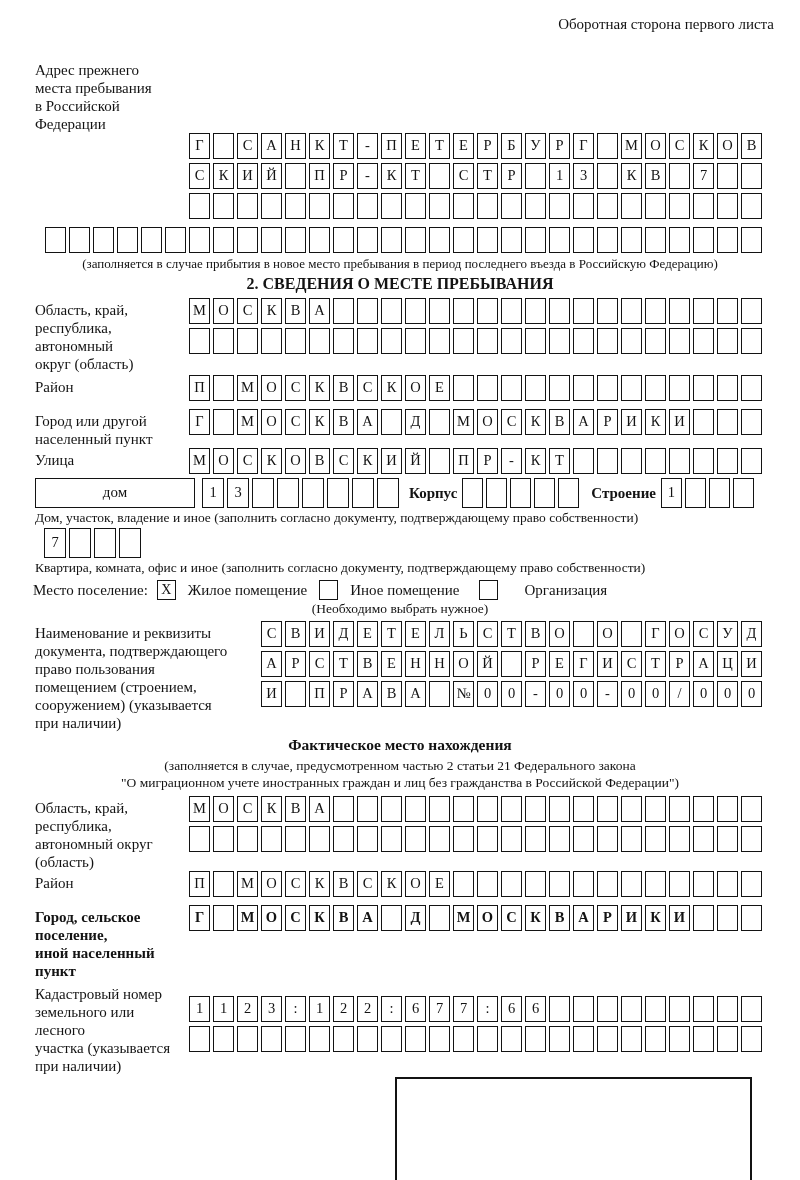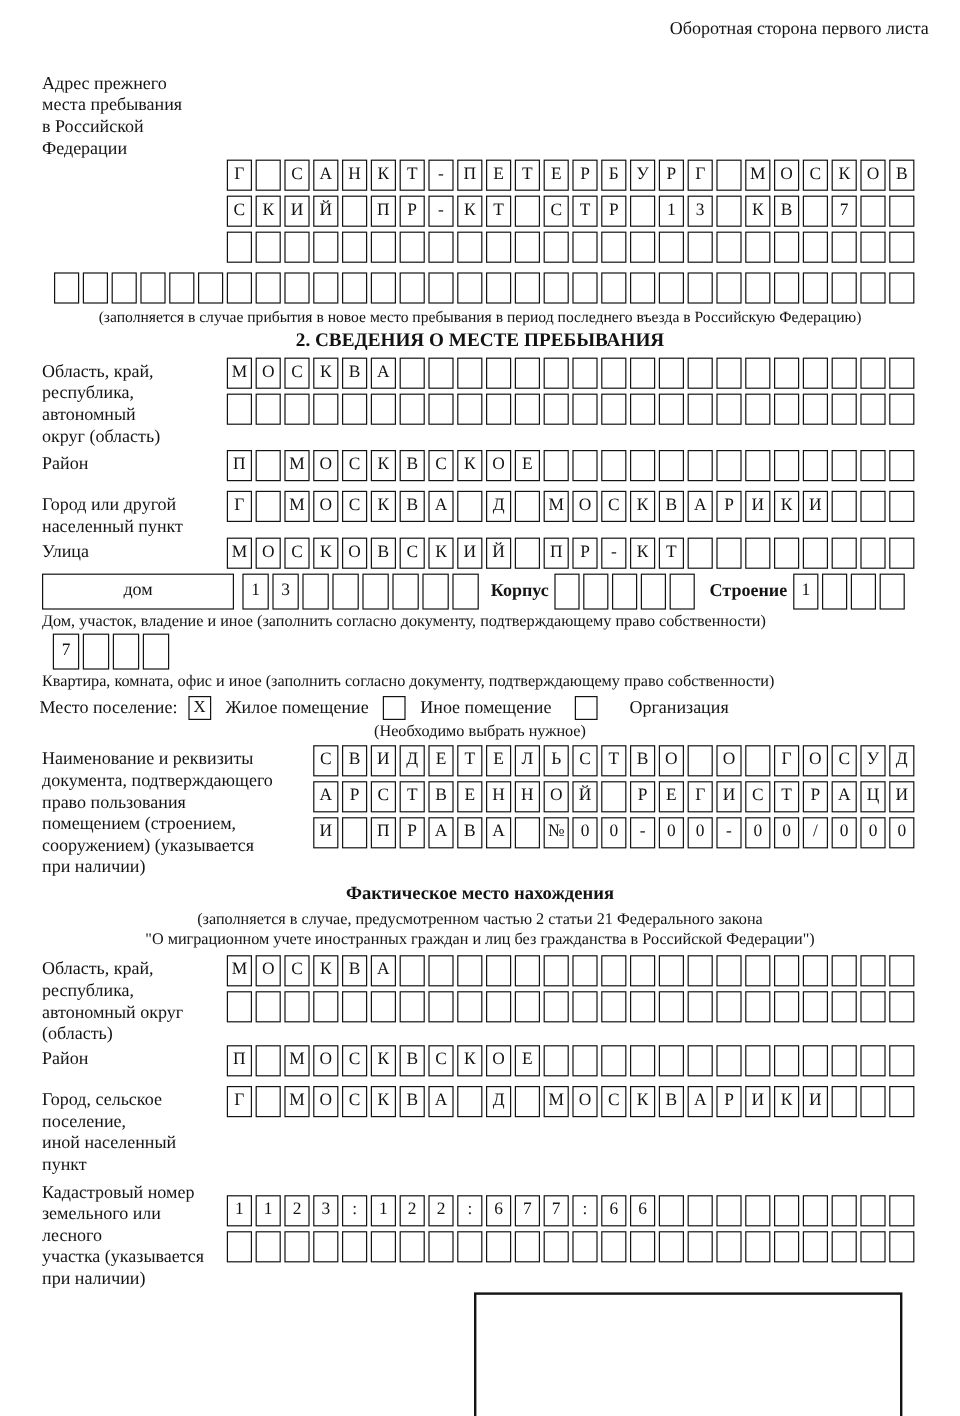--- a/index.html
+++ b/index.html
@@ -144,21 +144,21 @@
     </div>
   </div>
 
   <div class="field" style="margin-top:0;">
     <div class="label">Район</div>
     <div class="grid">
       <div class="cellrow"><span class="cell">П</span><span class="cell">&nbsp;</span><span class="cell">М</span><span class="cell">О</span><span class="cell">С</span><span class="cell">К</span><span class="cell">В</span><span class="cell">С</span><span class="cell">К</span><span class="cell">О</span><span class="cell">Е</span><span class="cell">&nbsp;</span><span class="cell">&nbsp;</span><span class="cell">&nbsp;</span><span class="cell">&nbsp;</span><span class="cell">&nbsp;</span><span class="cell">&nbsp;</span><span class="cell">&nbsp;</span><span class="cell">&nbsp;</span><span class="cell">&nbsp;</span><span class="cell">&nbsp;</span><span class="cell">&nbsp;</span><span class="cell">&nbsp;</span><span class="cell">&nbsp;</span></div>
     </div>
   </div>
 
-  <div class="field" style="margin-top:4px;">
+  <div class="field" style="margin-top:4px;font-weight:bold;">
     <div class="label">Город, сельское поселение,
 иной населенный пункт</div>
     <div class="grid">
       <div class="cellrow"><span class="cell">Г</span><span class="cell">&nbsp;</span><span class="cell">М</span><span class="cell">О</span><span class="cell">С</span><span class="cell">К</span><span class="cell">В</span><span class="cell">А</span><span class="cell">&nbsp;</span><span class="cell">Д</span><span class="cell">&nbsp;</span><span class="cell">М</span><span class="cell">О</span><span class="cell">С</span><span class="cell">К</span><span class="cell">В</span><span class="cell">А</span><span class="cell">Р</span><span class="cell">И</span><span class="cell">К</span><span class="cell">И</span><span class="cell">&nbsp;</span><span class="cell">&nbsp;</span><span class="cell">&nbsp;</span></div>
     </div>
   </div>
 
   <div class="field" style="margin-top:2px;">
     <div class="label">Кадастровый номер
 земельного или лесного

